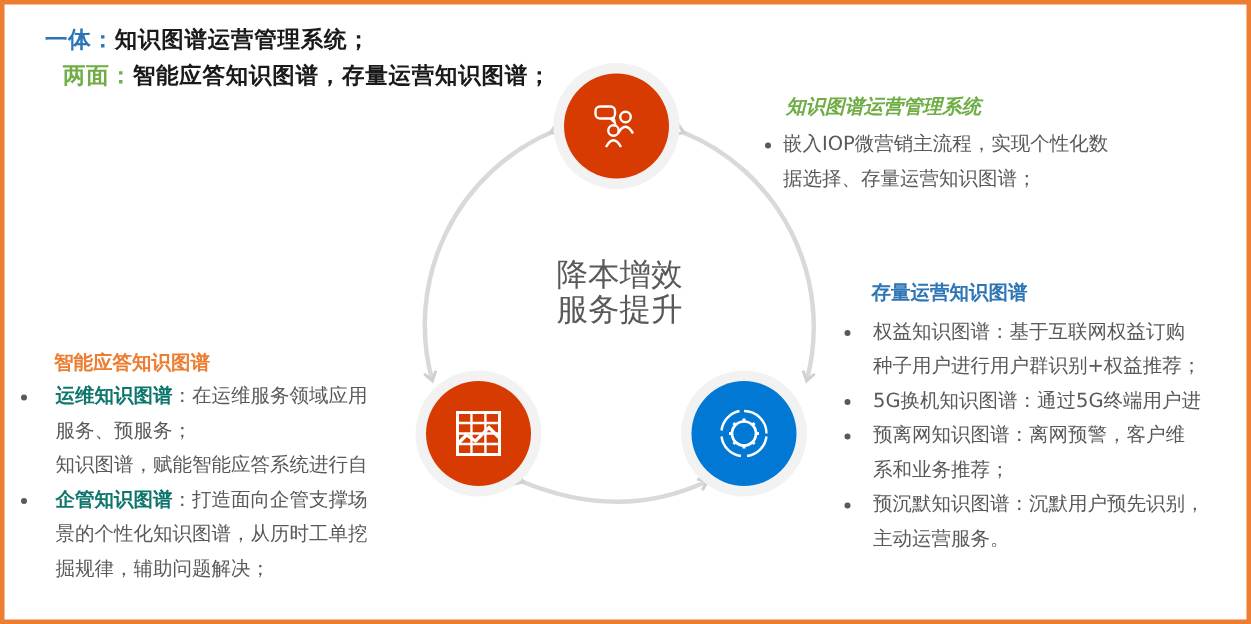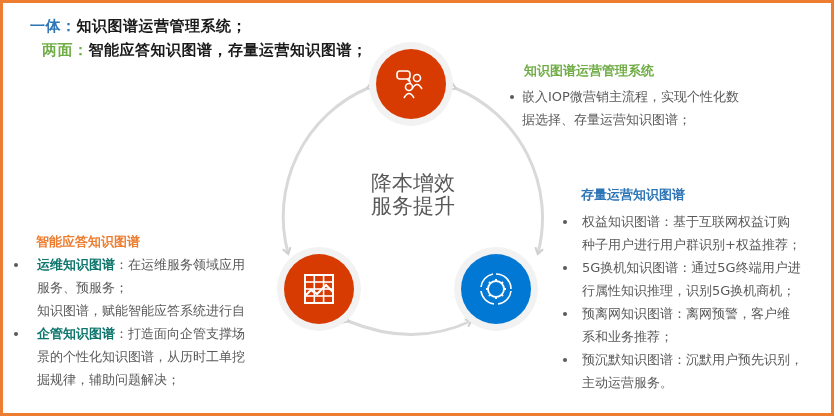--- a/index.html
+++ b/index.html
@@ -38,21 +38,21 @@
   .node.right .inner { background: #0078D4; }
 
   .center-text {
     position: absolute; left: 360px; top: 169px; width: 100px;
     text-align: center; font-size: 21px; line-height: 23px; color: #595959;
   }
 
   .section-title {
     position: absolute; font-size: 13px; font-weight: bold; white-space: nowrap;
   }
-  .st-green { color: #70AD47; left: 521px; top: 59px; }
+  .st-green { color: #70AD47; left: 521px; top: 59px; font-style: italic; }
   .st-blue { color: #2E75B6; left: 578px; top: 183px; }
   .st-orange { color: #ED7D31; left: 33px; top: 230px; }
 
   .bullets { position: absolute; font-size: 13px; color: #595959; line-height: 23px; }
   .bullets .item { position: relative; padding-left: 0; }
   .bullets .dot {
     position: absolute; width: 4px; height: 4px; border-radius: 50%;
     background: #595959; top: 10px;
   }
   .b-green { left: 519px; top: 82px; width: 260px; }
@@ -158,21 +158,20 @@
   <div class="section-title st-blue">存量运营知识图谱</div>
   <div class="bullets b-blue">
     <div class="item">
       <span class="dot"></span>
       <div>权益知识图谱：基于互联网权益订购</div>
       <div>种子用户进行用户群识别+权益推荐；</div>
     </div>
     <div class="item">
       <span class="dot"></span>
       <div>5G换机知识图谱：通过5G终端用户进</div>
-      <div>行属性知识推理，识别5G换机商机；</div>
     </div>
     <div class="item">
       <span class="dot"></span>
       <div>预离网知识图谱：离网预警，客户维</div>
       <div>系和业务推荐；</div>
     </div>
     <div class="item">
       <span class="dot"></span>
       <div>预沉默知识图谱：沉默用户预先识别，</div>
       <div>主动运营服务。</div>

